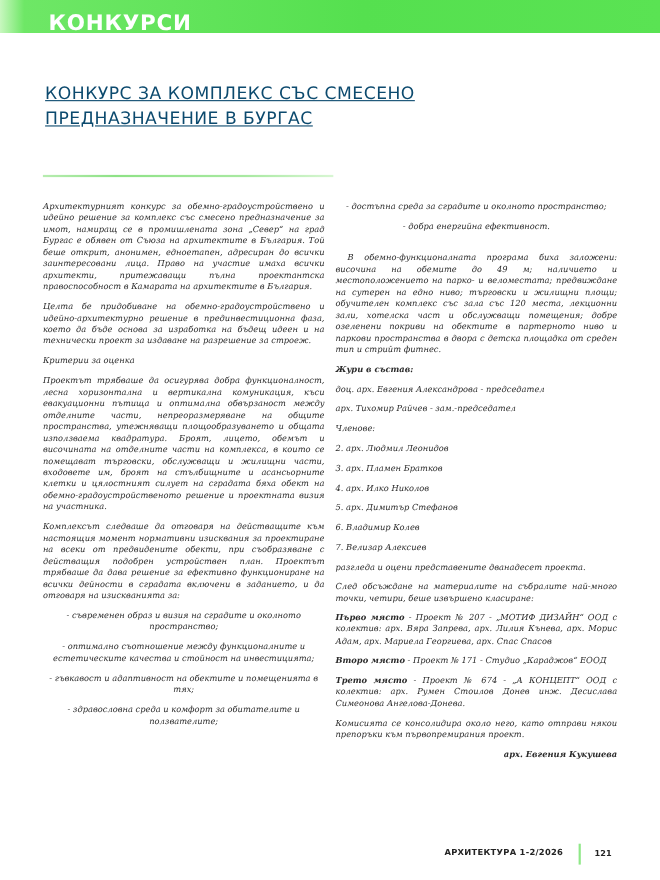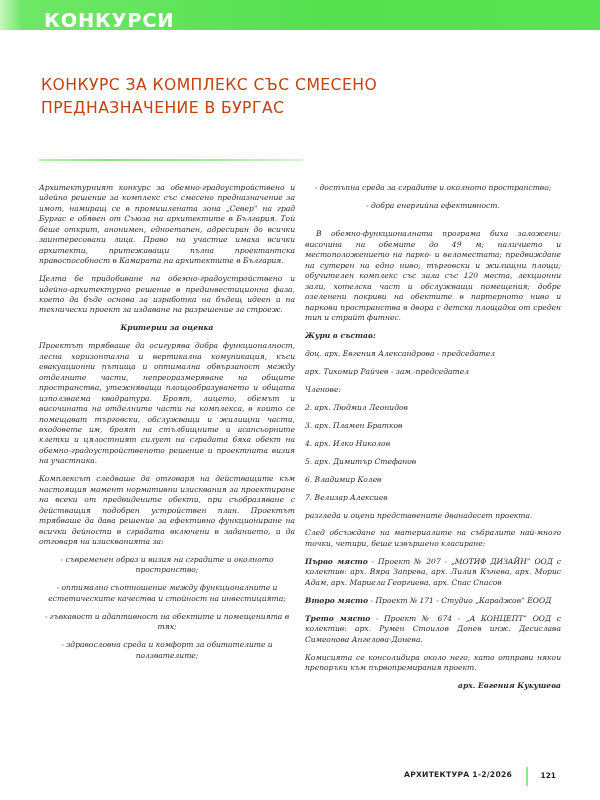--- a/index.html
+++ b/index.html
@@ -43,26 +43,27 @@
     font-family: "DejaVu Sans", sans-serif;
     white-space: nowrap;
   }
 
   
   .headline {
     position: absolute;
     left: 41px;
     top: 74px;
     width: 420px;
-    color: #c2410c;
+    color: #0c4a6e;
     font-size: 15.6px;
     line-height: 23px;
     letter-spacing: 0.45px;
     font-weight: 400;
     font-family: "DejaVu Sans", sans-serif;
+    text-decoration: underline;
   }
   .headline-line { display: block; white-space: nowrap; }
 
   
   .rule {
     position: absolute;
     left: 39px;
     top: 159px;
     width: 264px;
     height: 1.6px;
@@ -84,24 +85,24 @@
   }
   .col-left  { left: 39px; }
   .col-right { left: 305px; }
 
   .col p {
     margin: 0 0 7.5px 0;
   }
   .col p.indent { text-indent: 11px; margin-top: 18px; }
 
   .subhead {
-    font-weight: bold;
+    font-weight: normal;
     font-style: italic;
     margin: 0 0 6px 0;
-    text-align: center;
+    text-align: left;
   }
   .nojust { text-align: center; }
 
   .jury-line {
     margin: 0 0 6.2px 0;
     text-align: left;
   }
   .jury-label {
     font-weight: bold;
     margin: 0 0 6.5px 0;

